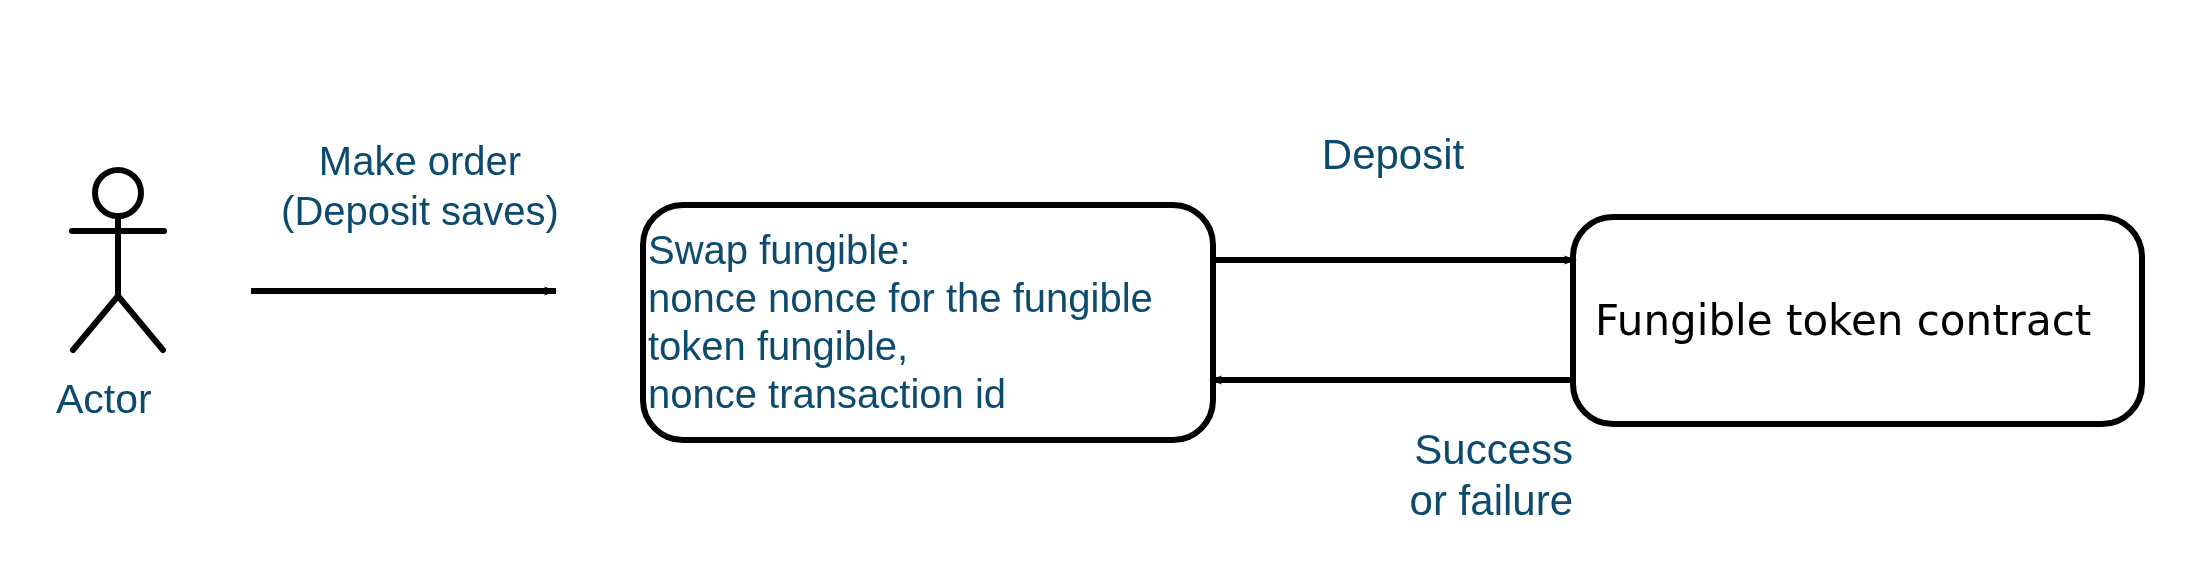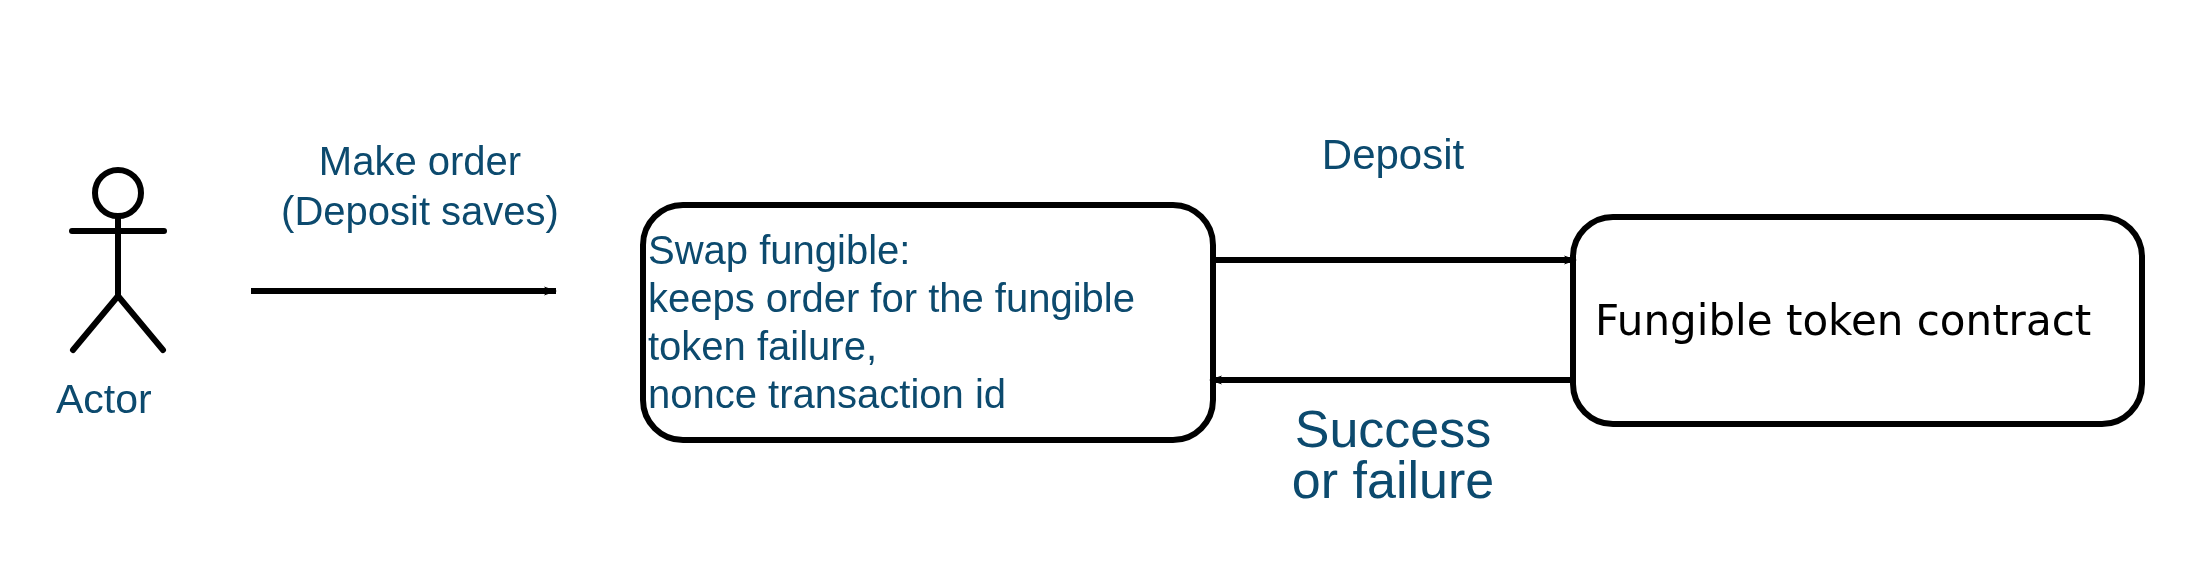--- a/index.html
+++ b/index.html
@@ -49,24 +49,24 @@
   #transfer-label {
     left: 1213px;
     top: 130px;
     width: 360px;
     text-align: center;
     font-size: 42px;
   }
   
   #success-label {
     left: 1213px;
-    top: 404px;
+    top: 424px;
     width: 360px;
-    text-align: center;
-    font-size: 52px;
+    text-align: right;
+    font-size: 42px;
     line-height: 51px;
   }
   
   #swap-box-text {
     left: 648px;
     top: 226px;
     font-size: 40px;
     line-height: 48px;
   }
   #fungible-box-text-inner {
@@ -116,21 +116,21 @@
   </svg>
 
   <div class="dtext" id="actor-label">Actor</div>
 
   <div class="dtext" id="make-order-label"><span>Make order</span><br><span>(Deposit saves)</span></div>
 
   <div class="dtext" id="transfer-label">Deposit</div>
 
   <div class="dtext" id="success-label"><span>Success</span><br><span>or failure</span></div>
 
-  <div class="dtext" id="swap-box-text"><span>Swap fungible:</span><br><span>keeps order for the fungible</span><br><span>token failure,</span><br><span>nonce transaction id</span></div>
+  <div class="dtext" id="swap-box-text"><span>Swap fungible:</span><br><span>nonce nonce for the fungible</span><br><span>token fungible,</span><br><span>nonce transaction id</span></div>
 
   <div id="fungible-box-text-inner">Fungible token contract</div>
 
   <div class="box-hit" style="left:643px;top:205px;width:570px;height:235px;"></div>
   <div class="box-hit" style="left:1573px;top:217px;width:569px;height:207px;"></div>
   <div class="box-hit" style="left:48px;top:165px;width:140px;height:255px;"></div>
 
 </div>
 
 </body></html>

